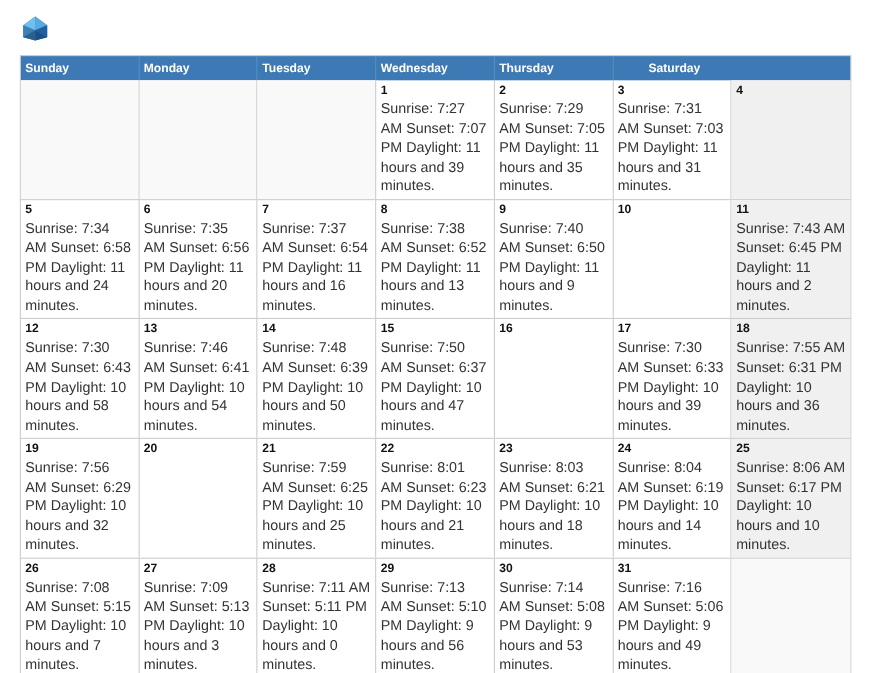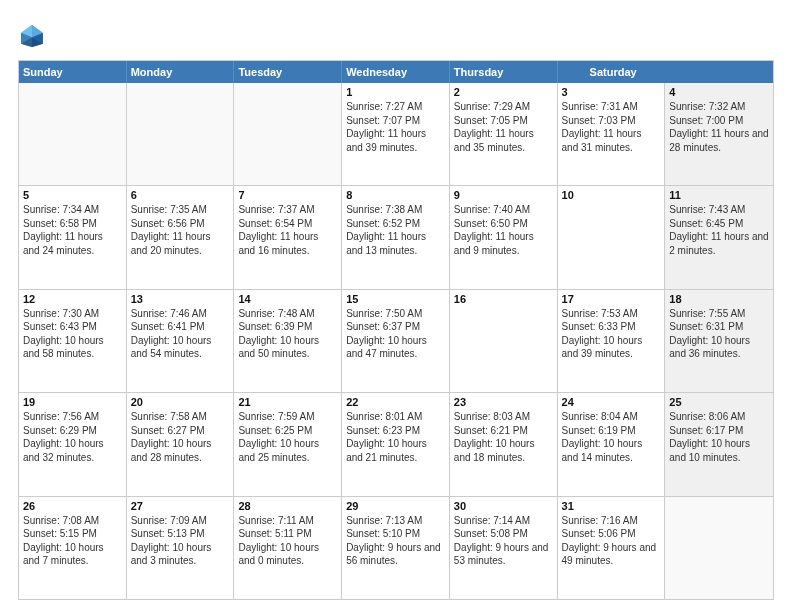--- a/index.html
+++ b/index.html
@@ -6,21 +6,21 @@
     body {
       font-family: Arial, sans-serif;
       background: #fff;
       width: 792px;
       height: 612px;
       overflow: hidden;
     }
     .page {
       width: 792px;
       height: 612px;
-      padding: 22px 18px 12px 18px;
+      padding: 12px 18px 12px 18px;
       display: flex;
       flex-direction: column;
     }
     .header {
       display: flex;
       justify-content: space-between;
       align-items: flex-start;
       margin-bottom: 10px;
     }
     .logo {
@@ -97,21 +97,21 @@
     .cal-cell:last-child { border-right: none; }
     .cal-cell.empty { background: #f9f9f9; }
     .cal-cell.shaded { background: #f0f0f0; }
     .day-num {
       font-size: 11px;
       font-weight: bold;
       margin-bottom: 2px;
       color: #111;
     }
     .cell-text {
-      font-size: 10px;
+      font-size: 13px;
       line-height: 1.35;
       color: #333;
     }
   </style>
 </head>
 <body>
 
 <div class="page">
   <div class="header">
     <div class="logo">
@@ -165,24 +165,20 @@
           </div>
           <div class="cal-cell">
             <div class="day-num">3</div>
             <div class="cell-text">Sunrise: 7:31 AM
 Sunset: 7:03 PM
 Daylight: 11 hours
 and 31 minutes.</div>
           </div>
           <div class="cal-cell shaded">
             <div class="day-num">4</div>
-            <div class="cell-text">Sunrise: 7:32 AM
-Sunset: 7:00 PM
-Daylight: 11 hours
-and 28 minutes.</div>
           </div>
         </div>
         <div class="cal-row">
           <div class="cal-cell">
             <div class="day-num">5</div>
             <div class="cell-text">Sunrise: 7:34 AM
 Sunset: 6:58 PM
 Daylight: 11 hours
 and 24 minutes.</div>
           </div>
@@ -252,21 +248,21 @@
             <div class="cell-text">Sunrise: 7:50 AM
 Sunset: 6:37 PM
 Daylight: 10 hours
 and 47 minutes.</div>
           </div>
           <div class="cal-cell">
             <div class="day-num">16</div>
           </div>
           <div class="cal-cell">
             <div class="day-num">17</div>
-            <div class="cell-text">Sunrise: 7:53 AM
+            <div class="cell-text">Sunrise: 7:30 AM
 Sunset: 6:33 PM
 Daylight: 10 hours
 and 39 minutes.</div>
           </div>
           <div class="cal-cell shaded">
             <div class="day-num">18</div>
             <div class="cell-text">Sunrise: 7:55 AM
 Sunset: 6:31 PM
 Daylight: 10 hours
 and 36 minutes.</div>
@@ -275,24 +271,20 @@
         <div class="cal-row">
           <div class="cal-cell">
             <div class="day-num">19</div>
             <div class="cell-text">Sunrise: 7:56 AM
 Sunset: 6:29 PM
 Daylight: 10 hours
 and 32 minutes.</div>
           </div>
           <div class="cal-cell">
             <div class="day-num">20</div>
-            <div class="cell-text">Sunrise: 7:58 AM
-Sunset: 6:27 PM
-Daylight: 10 hours
-and 28 minutes.</div>
           </div>
           <div class="cal-cell">
             <div class="day-num">21</div>
             <div class="cell-text">Sunrise: 7:59 AM
 Sunset: 6:25 PM
 Daylight: 10 hours
 and 25 minutes.</div>
           </div>
           <div class="cal-cell">
             <div class="day-num">22</div>

